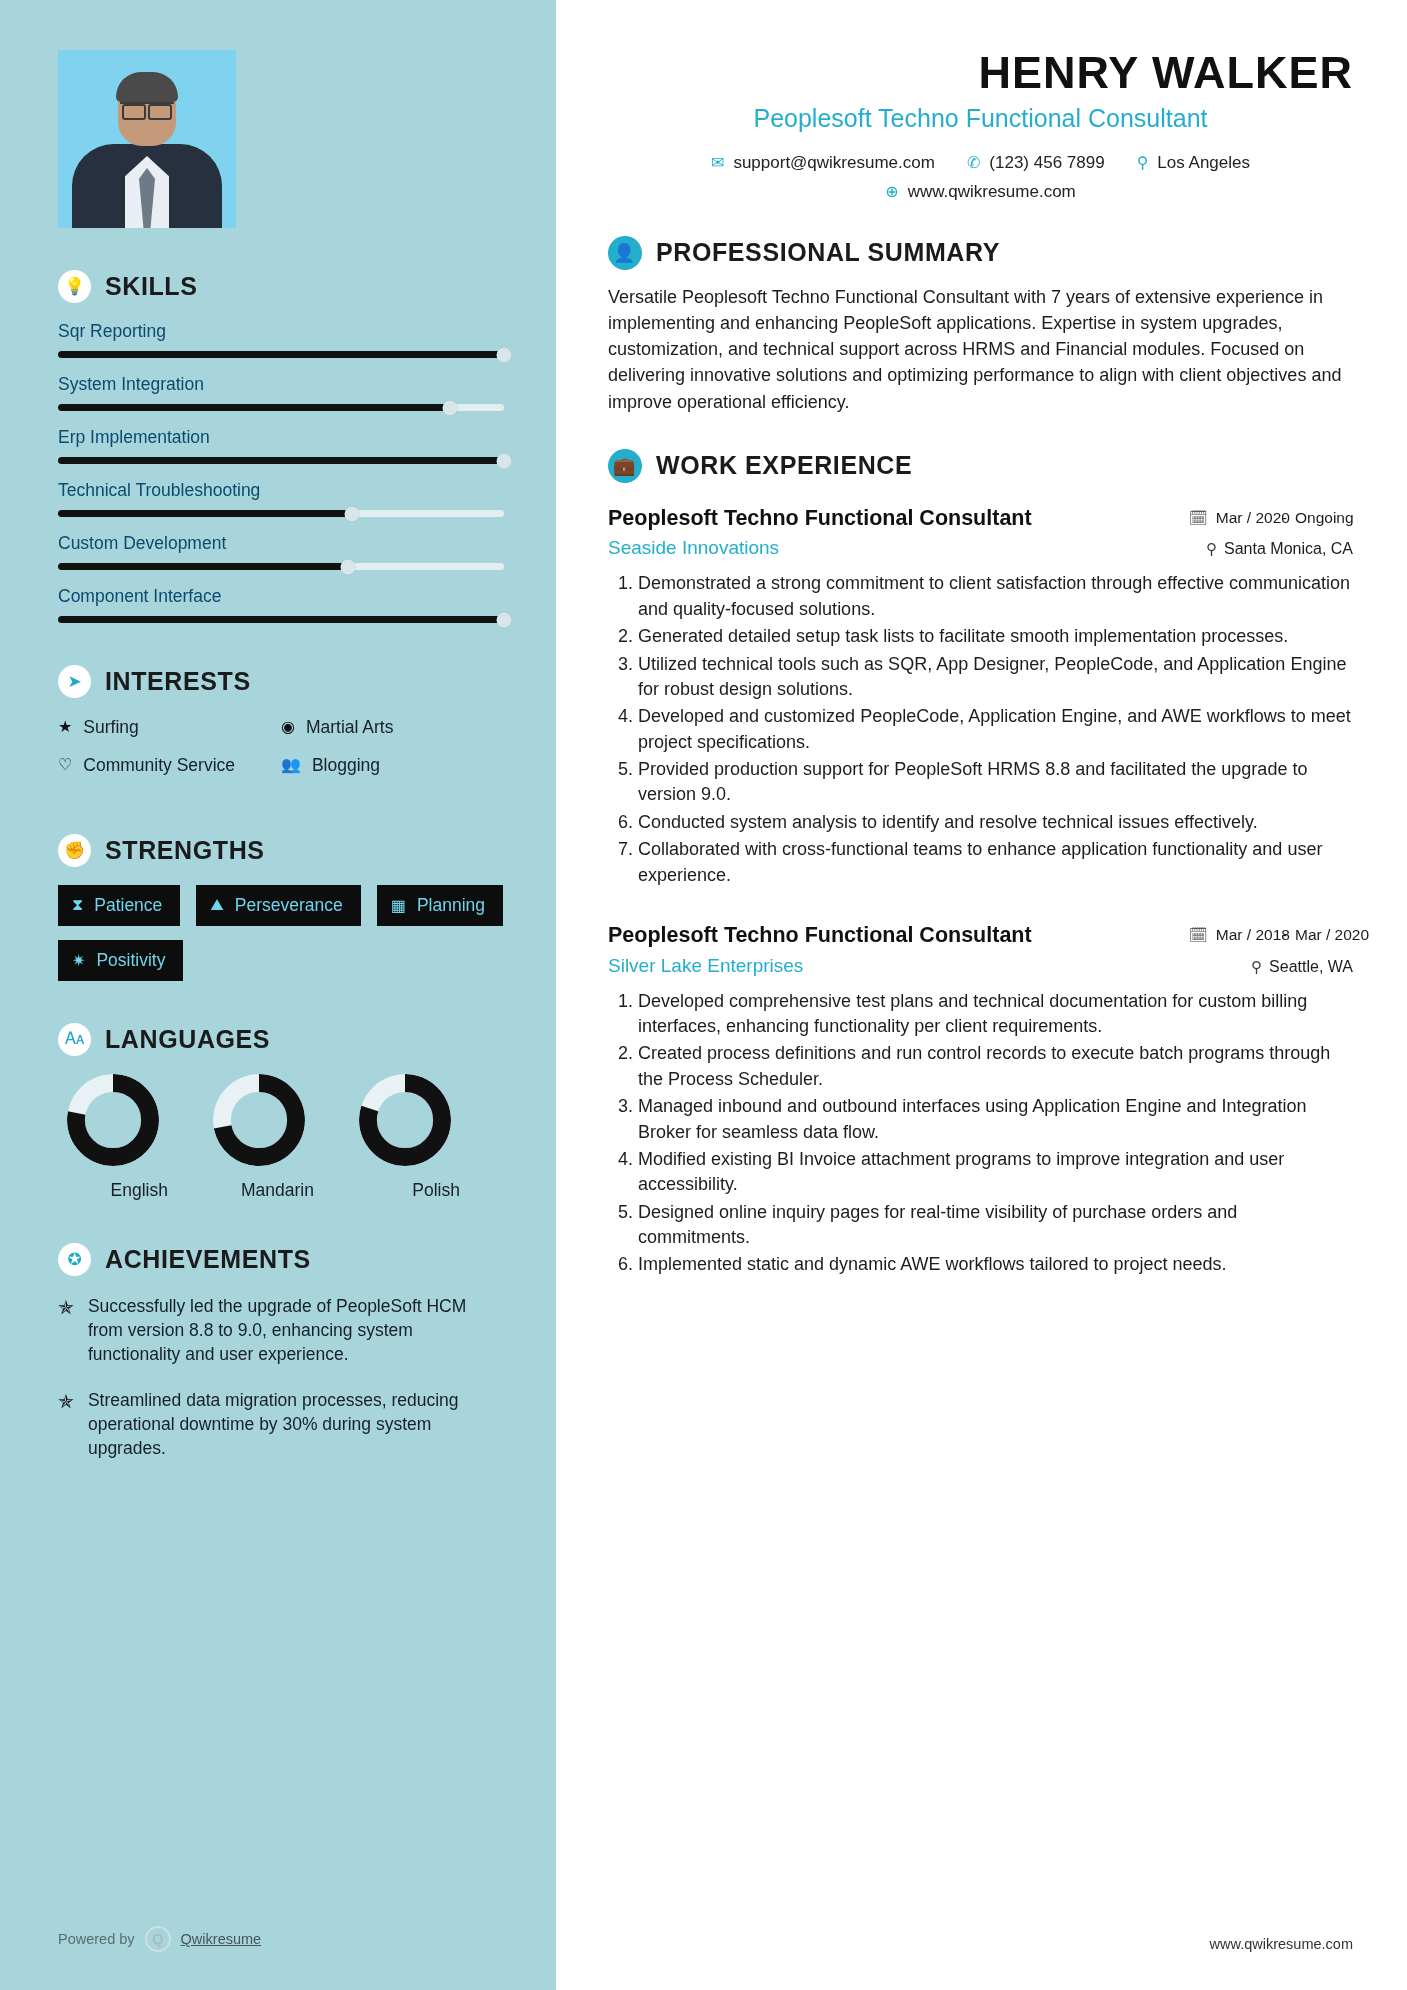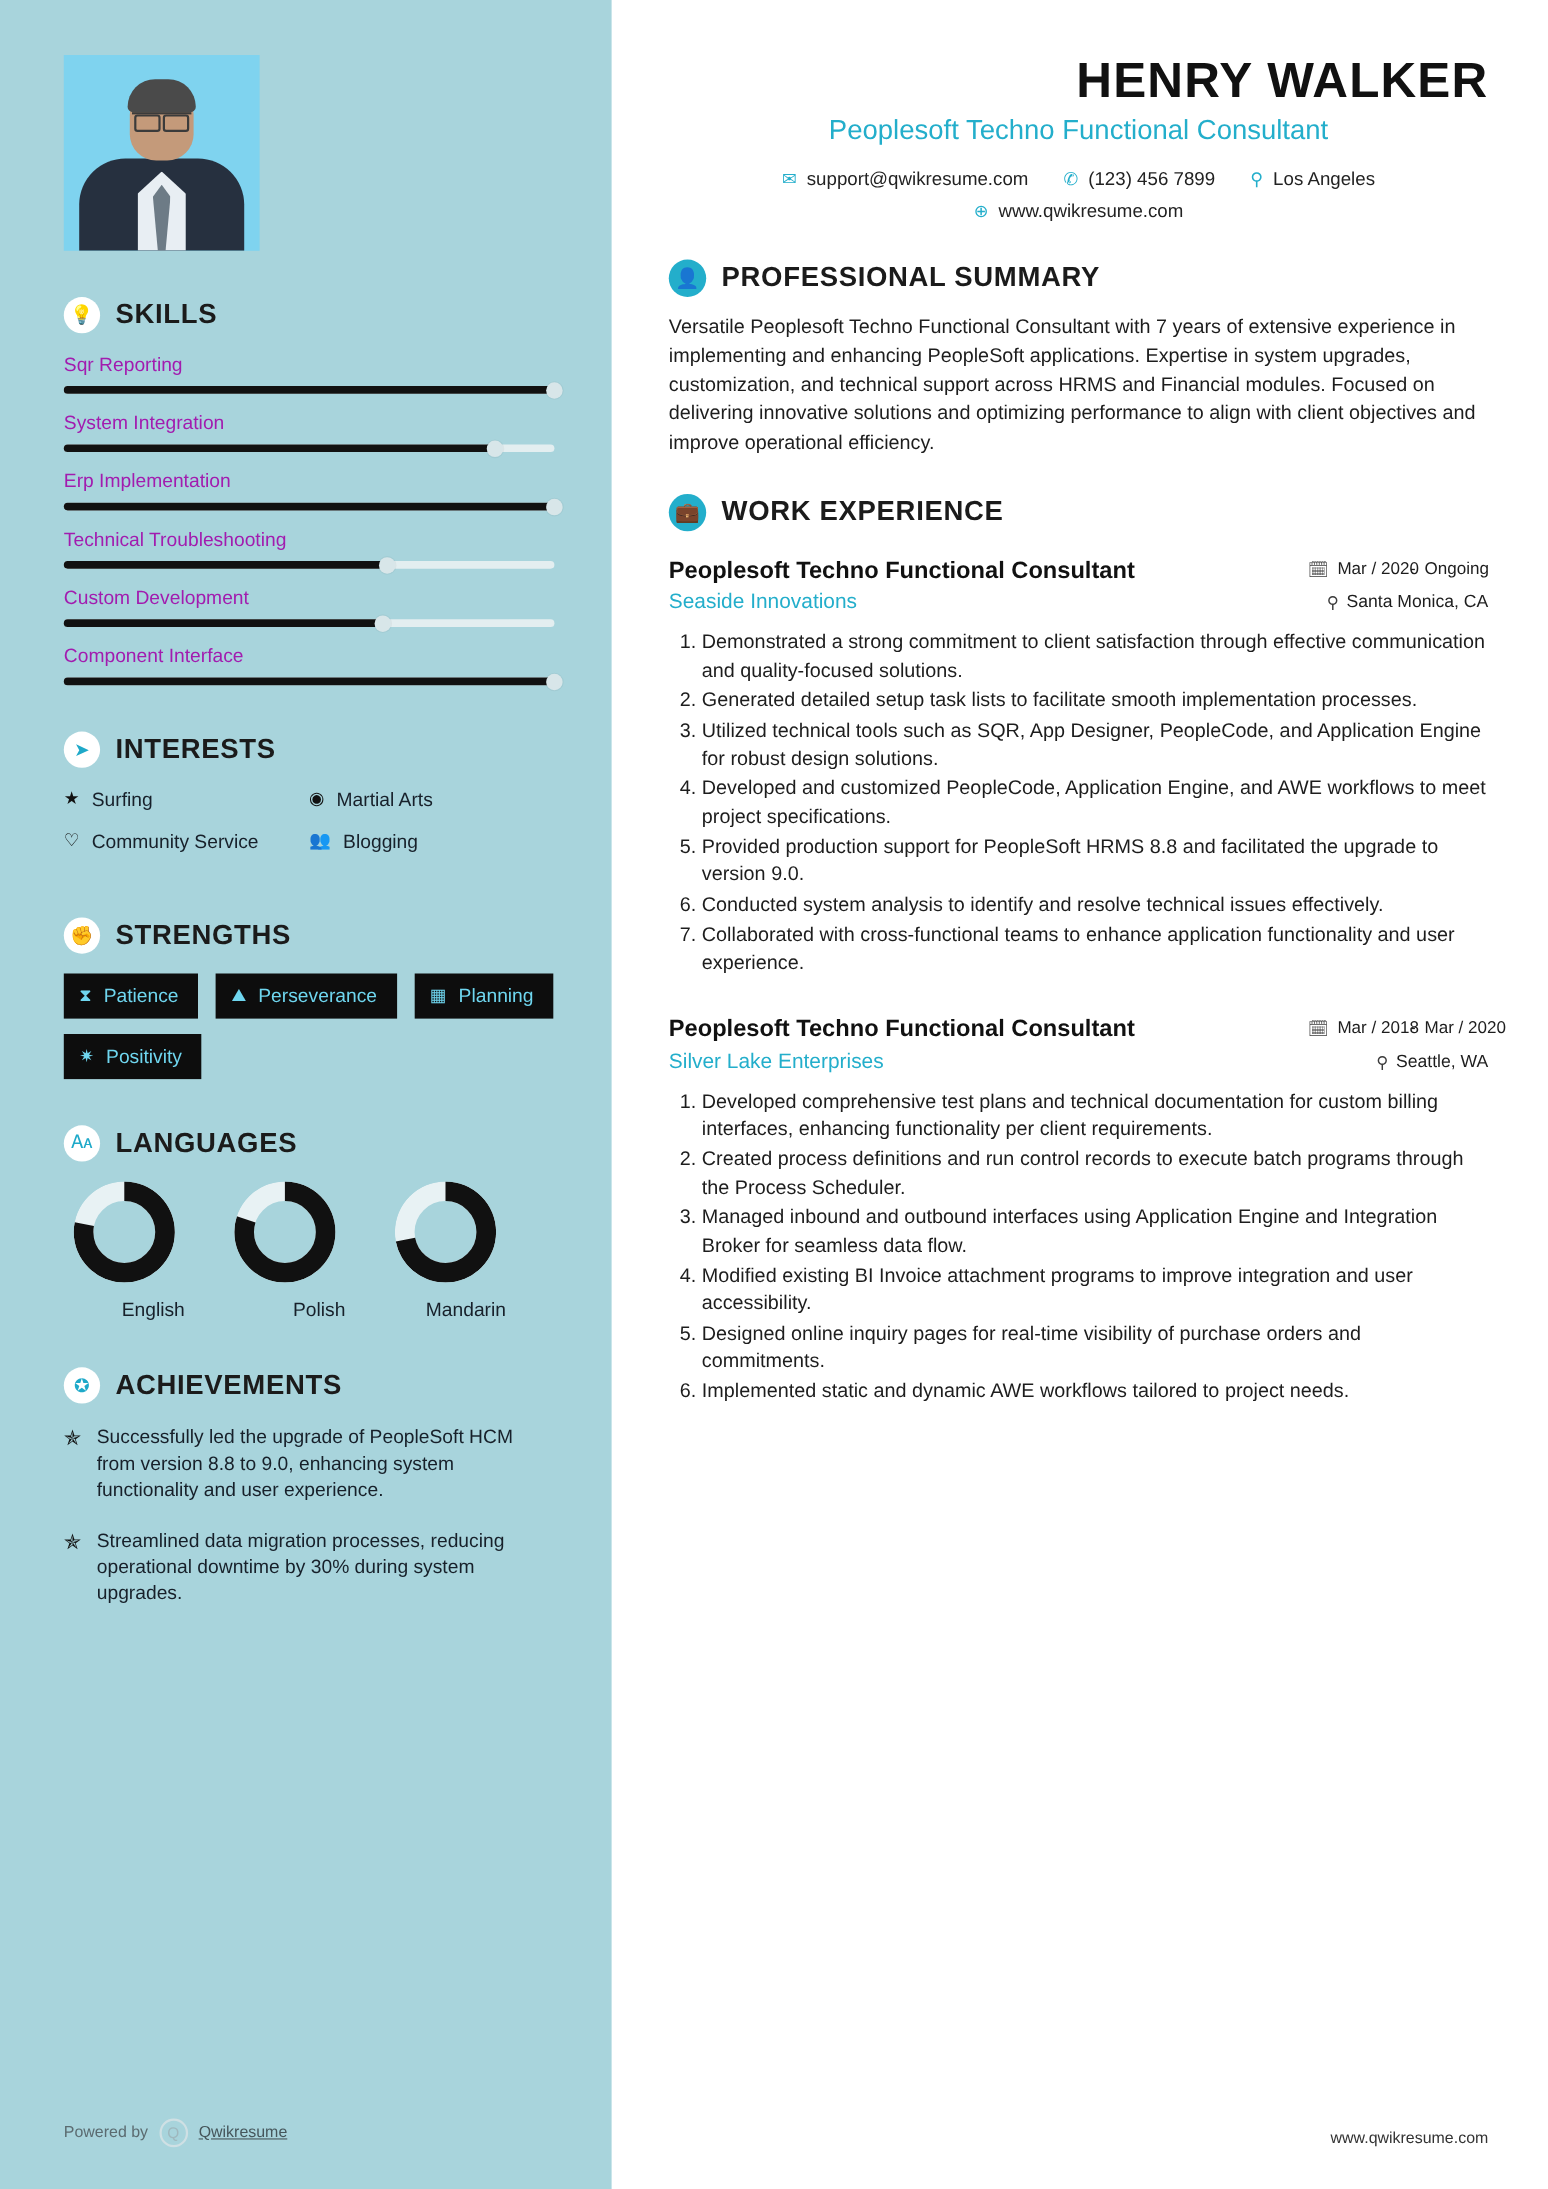--- a/index.html
+++ b/index.html
@@ -122,21 +122,21 @@
   }
   .sec-title {
     font-size: 25px;
     font-weight: bold;
     letter-spacing: .6px;
     color: #1b1b1b;
   }
 
   .skill-name {
     font-size: 17.5px;
-    color: #a21caf;
+    color: #0c4a6e;
     margin-top: 16px;
     margin-bottom: 9px;
   }
   .bar {
     position: relative;
     height: 7px;
     background: #e3eef0;
     border-radius: 4px;
   }
   .bar .fill {
@@ -484,30 +484,30 @@
       <div class="lang">
         <svg class="donut" viewBox="0 0 36 36">
           <circle cx="18" cy="18" r="14.5" fill="none" stroke="#e8f2f4" stroke-width="7"></circle>
           <circle cx="18" cy="18" r="14.5" fill="none" stroke="#111111" stroke-width="7" stroke-dasharray="71 91" transform="rotate(-90 18 18)"></circle>
         </svg>
         <div class="lang-label">English</div>
       </div>
       <div class="lang">
         <svg class="donut" viewBox="0 0 36 36">
           <circle cx="18" cy="18" r="14.5" fill="none" stroke="#e8f2f4" stroke-width="7"></circle>
+          <circle cx="18" cy="18" r="14.5" fill="none" stroke="#111111" stroke-width="7" stroke-dasharray="65.5 91" transform="rotate(-90 18 18)"></circle>
+        </svg>
+        <div class="lang-label">Mandarin</div>
+      </div>
+      <div class="lang">
+        <svg class="donut" viewBox="0 0 36 36">
+          <circle cx="18" cy="18" r="14.5" fill="none" stroke="#e8f2f4" stroke-width="7"></circle>
           <circle cx="18" cy="18" r="14.5" fill="none" stroke="#111111" stroke-width="7" stroke-dasharray="72.8 91" transform="rotate(-90 18 18)"></circle>
         </svg>
         <div class="lang-label">Polish</div>
-      </div>
-      <div class="lang">
-        <svg class="donut" viewBox="0 0 36 36">
-          <circle cx="18" cy="18" r="14.5" fill="none" stroke="#e8f2f4" stroke-width="7"></circle>
-          <circle cx="18" cy="18" r="14.5" fill="none" stroke="#111111" stroke-width="7" stroke-dasharray="65.5 91" transform="rotate(-90 18 18)"></circle>
-        </svg>
-        <div class="lang-label">Mandarin</div>
       </div>
     </div>
 
     <div class="sec-head">
       <span class="sec-ic">✪</span>
       <span class="sec-title">ACHIEVEMENTS</span>
     </div>
     <div>
       <div class="ach">
         <span class="gl">✯</span>

